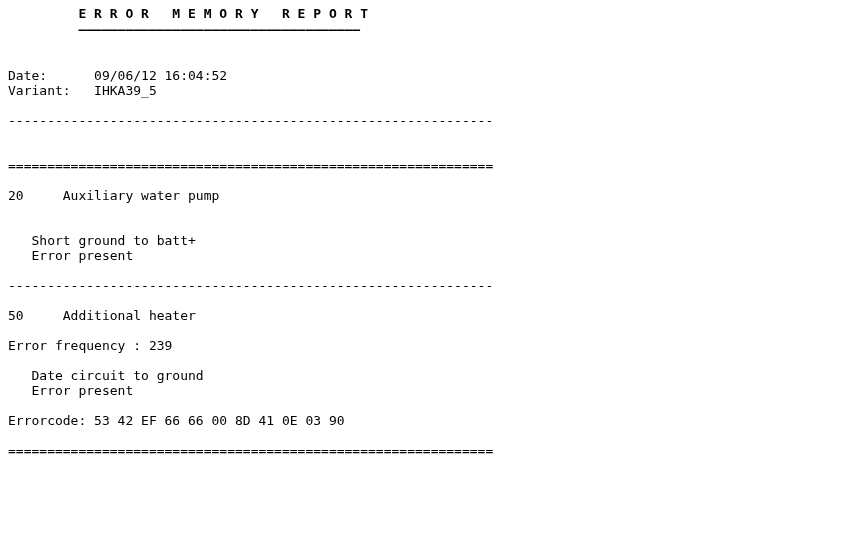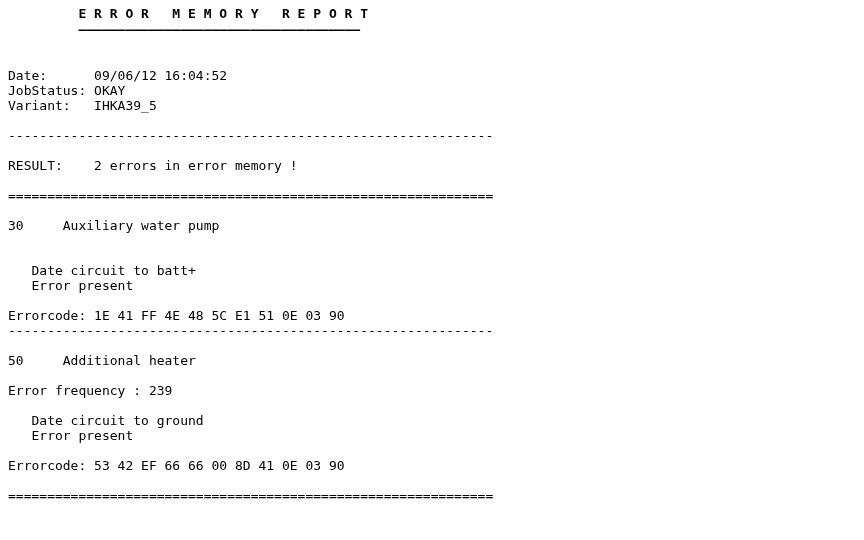--- a/index.html
+++ b/index.html
@@ -51,50 +51,47 @@
 
 <div id="report">
 
   <pre class="line title">         E R R O R   M E M O R Y   R E P O R T</pre>
   <pre class="line title rule">         ————————————————————————————————————</pre>
 
   <pre class="line blank"> </pre>
   <pre class="line blank"> </pre>
 
   <pre class="line">Date:      09/06/12 16:04:52</pre>
-  <pre class="line">JobStatus: OKAY</pre>
   <pre class="line">Variant:   IHKA39_5</pre>
 
   <pre class="line blank"> </pre>
 
   <pre class="line rule">--------------------------------------------------------------</pre>
 
   <pre class="line blank"> </pre>
 
-  <pre class="line">RESULT:    2 errors in error memory !</pre>
 
   <pre class="line blank"> </pre>
 
   <pre class="line rule">==============================================================</pre>
 
   <pre class="line blank"> </pre>
 
-  <pre class="line">30     Auxiliary water pump</pre>
+  <pre class="line">20     Auxiliary water pump</pre>
 
   <pre class="line blank"> </pre>
 
 
   <pre class="line blank"> </pre>
 
-  <pre class="line">   Date circuit to batt+</pre>
+  <pre class="line">   Short ground to batt+</pre>
   <pre class="line">   Error present</pre>
 
   <pre class="line blank"> </pre>
 
-  <pre class="line">Errorcode: 1E 41 FF 4E 48 5C E1 51 0E 03 90</pre>
 
   <pre class="line rule">--------------------------------------------------------------</pre>
 
   <pre class="line blank"> </pre>
 
   <pre class="line">50     Additional heater</pre>
 
   <pre class="line blank"> </pre>
 
   <pre class="line">Error frequency : 239</pre>

